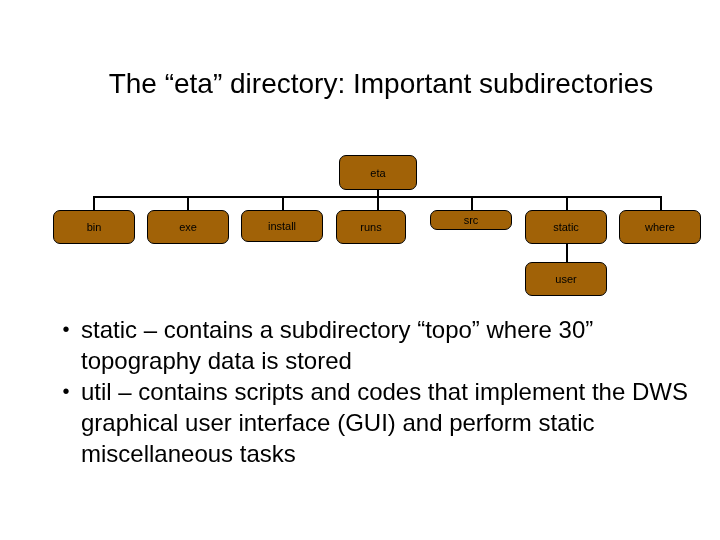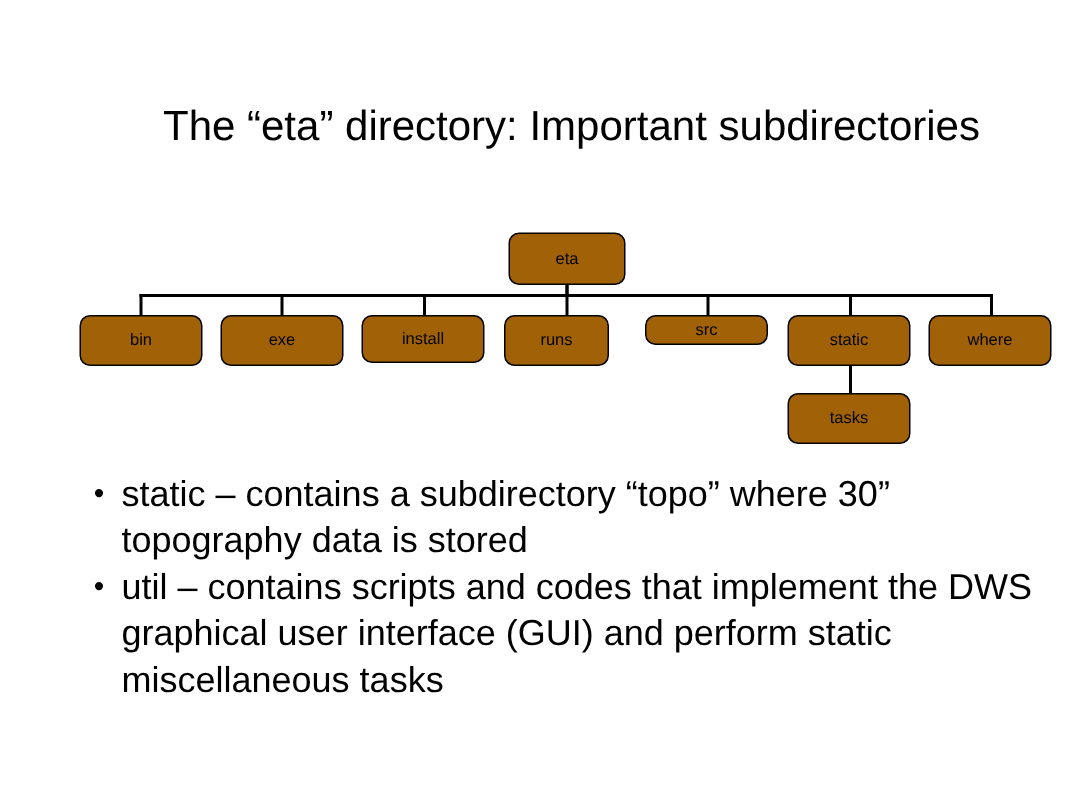--- a/index.html
+++ b/index.html
@@ -114,21 +114,21 @@
     <div class="node" style="left:508px; top:70px; width:82px; height:34px;">
       <span class="node-label">static</span>
     </div>
     <div class="node" style="left:602px; top:70px; width:82px; height:34px;">
       <span class="node-label">where</span>
     </div>
 
     <div class="connector v" style="left:549px; top:104px; height:18px;"></div>
 
     <div class="node" style="left:508px; top:122px; width:82px; height:34px;">
-      <span class="node-label">tasks</span>
+      <span class="node-label">user</span>
     </div>
 
   </div>
 
   <div id="bullet-list" style="position:absolute; left:34px; top:314px; width:660px;">
 
     <div class="bullet-item" style="display:flex; align-items:flex-start; font-size:24px; line-height:31px; margin-bottom:0px;">
       <span style="flex:0 0 auto; width:30px; text-align:center; font-size:20px; line-height:31px;">•</span>
       <span style="flex:1 1 auto;">static – contains a subdirectory “topo” where 30” topography data is stored</span>
     </div>

